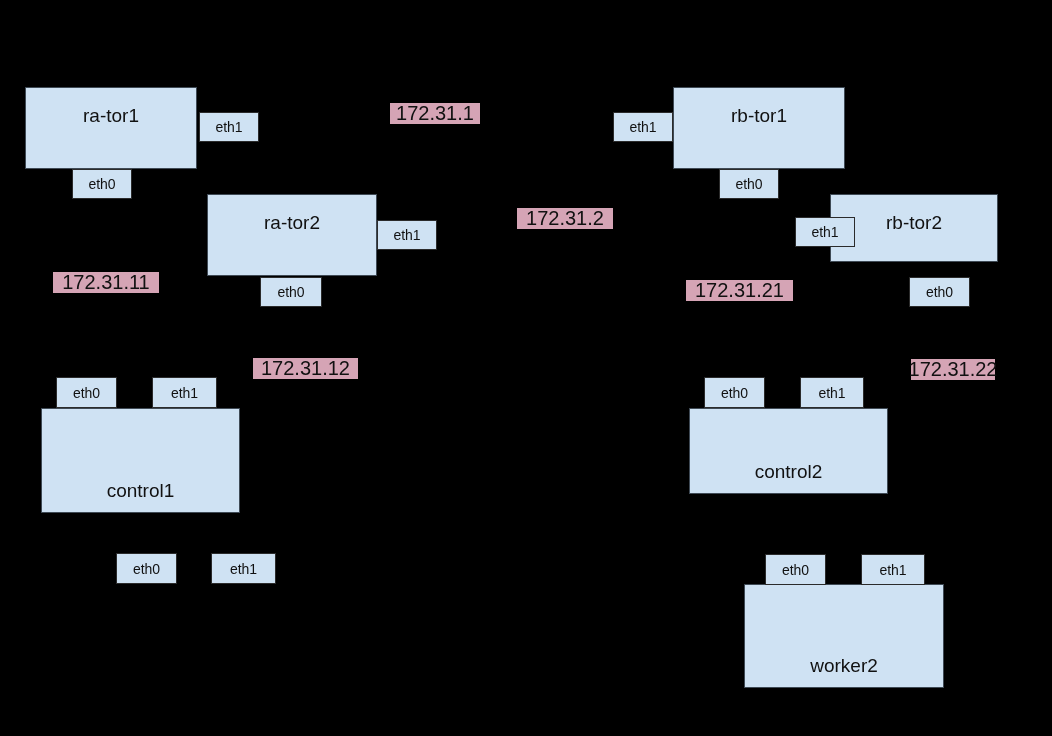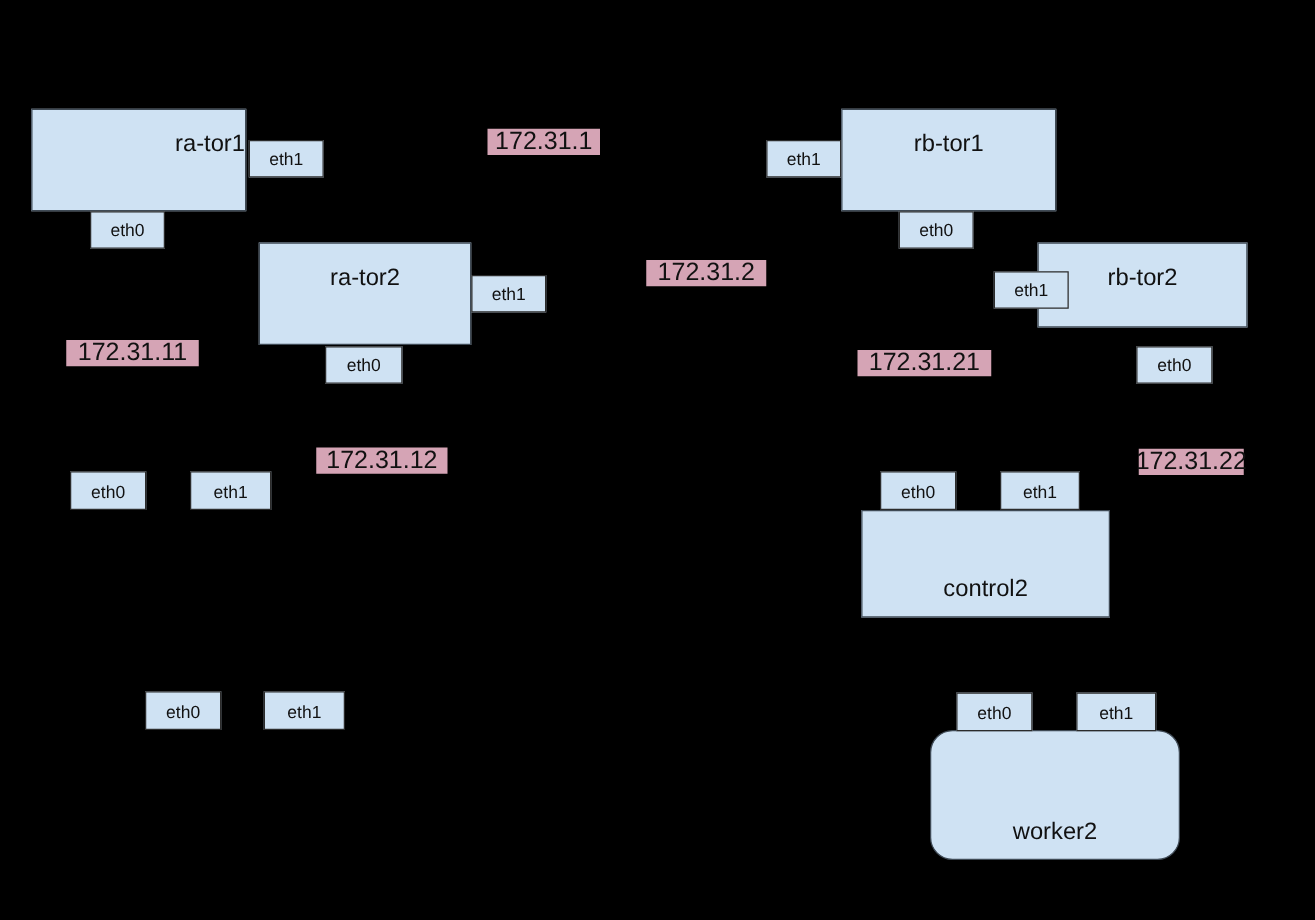--- a/index.html
+++ b/index.html
@@ -51,38 +51,41 @@
     line-height: 21px;
     white-space: nowrap;
   }
   .node-label, .port-label, .ip-label { pointer-events: none; }
 </style>
 </head>
 <body>
 
 <div class="stage">
 
-  <div class="node label-top" style="left:25px; top:87px; width:172px; height:82px;align-items:flex-end;">
+  <div class="node label-top" style="left:25px; top:87px; width:172px; height:82px;">
     <span class="node-label">ra-tor1</span>
   </div>
   <div class="node label-top" style="left:207px; top:194px; width:170px; height:82px;">
     <span class="node-label">ra-tor2</span>
   </div>
 
   <div class="node label-top" style="left:673px; top:87px; width:172px; height:82px;">
     <span class="node-label">rb-tor1</span>
   </div>
   <div class="node label-top" style="left:830px; top:194px; width:168px; height:68px;">
     <span class="node-label">rb-tor2</span>
   </div>
 
+  <div class="node label-bottom" style="left:41px; top:408px; width:199px; height:105px;">
+    <span class="node-label">control1</span>
+  </div>
   <div class="node label-bottom" style="left:689px; top:408px; width:199px; height:86px;">
     <span class="node-label">control2</span>
   </div>
-  <div class="node label-bottom" style="left:744px; top:584px; width:200px; height:104px;border-radius:18px;">
+  <div class="node label-bottom" style="left:744px; top:584px; width:200px; height:104px;">
     <span class="node-label">worker2</span>
   </div>
 
   <div class="port" style="left:199px; top:112px; width:60px; height:30px;">
     <span class="port-label">eth1</span>
   </div>
   <div class="port" style="left:72px; top:169px; width:60px; height:30px;">
     <span class="port-label">eth0</span>
   </div>
 

